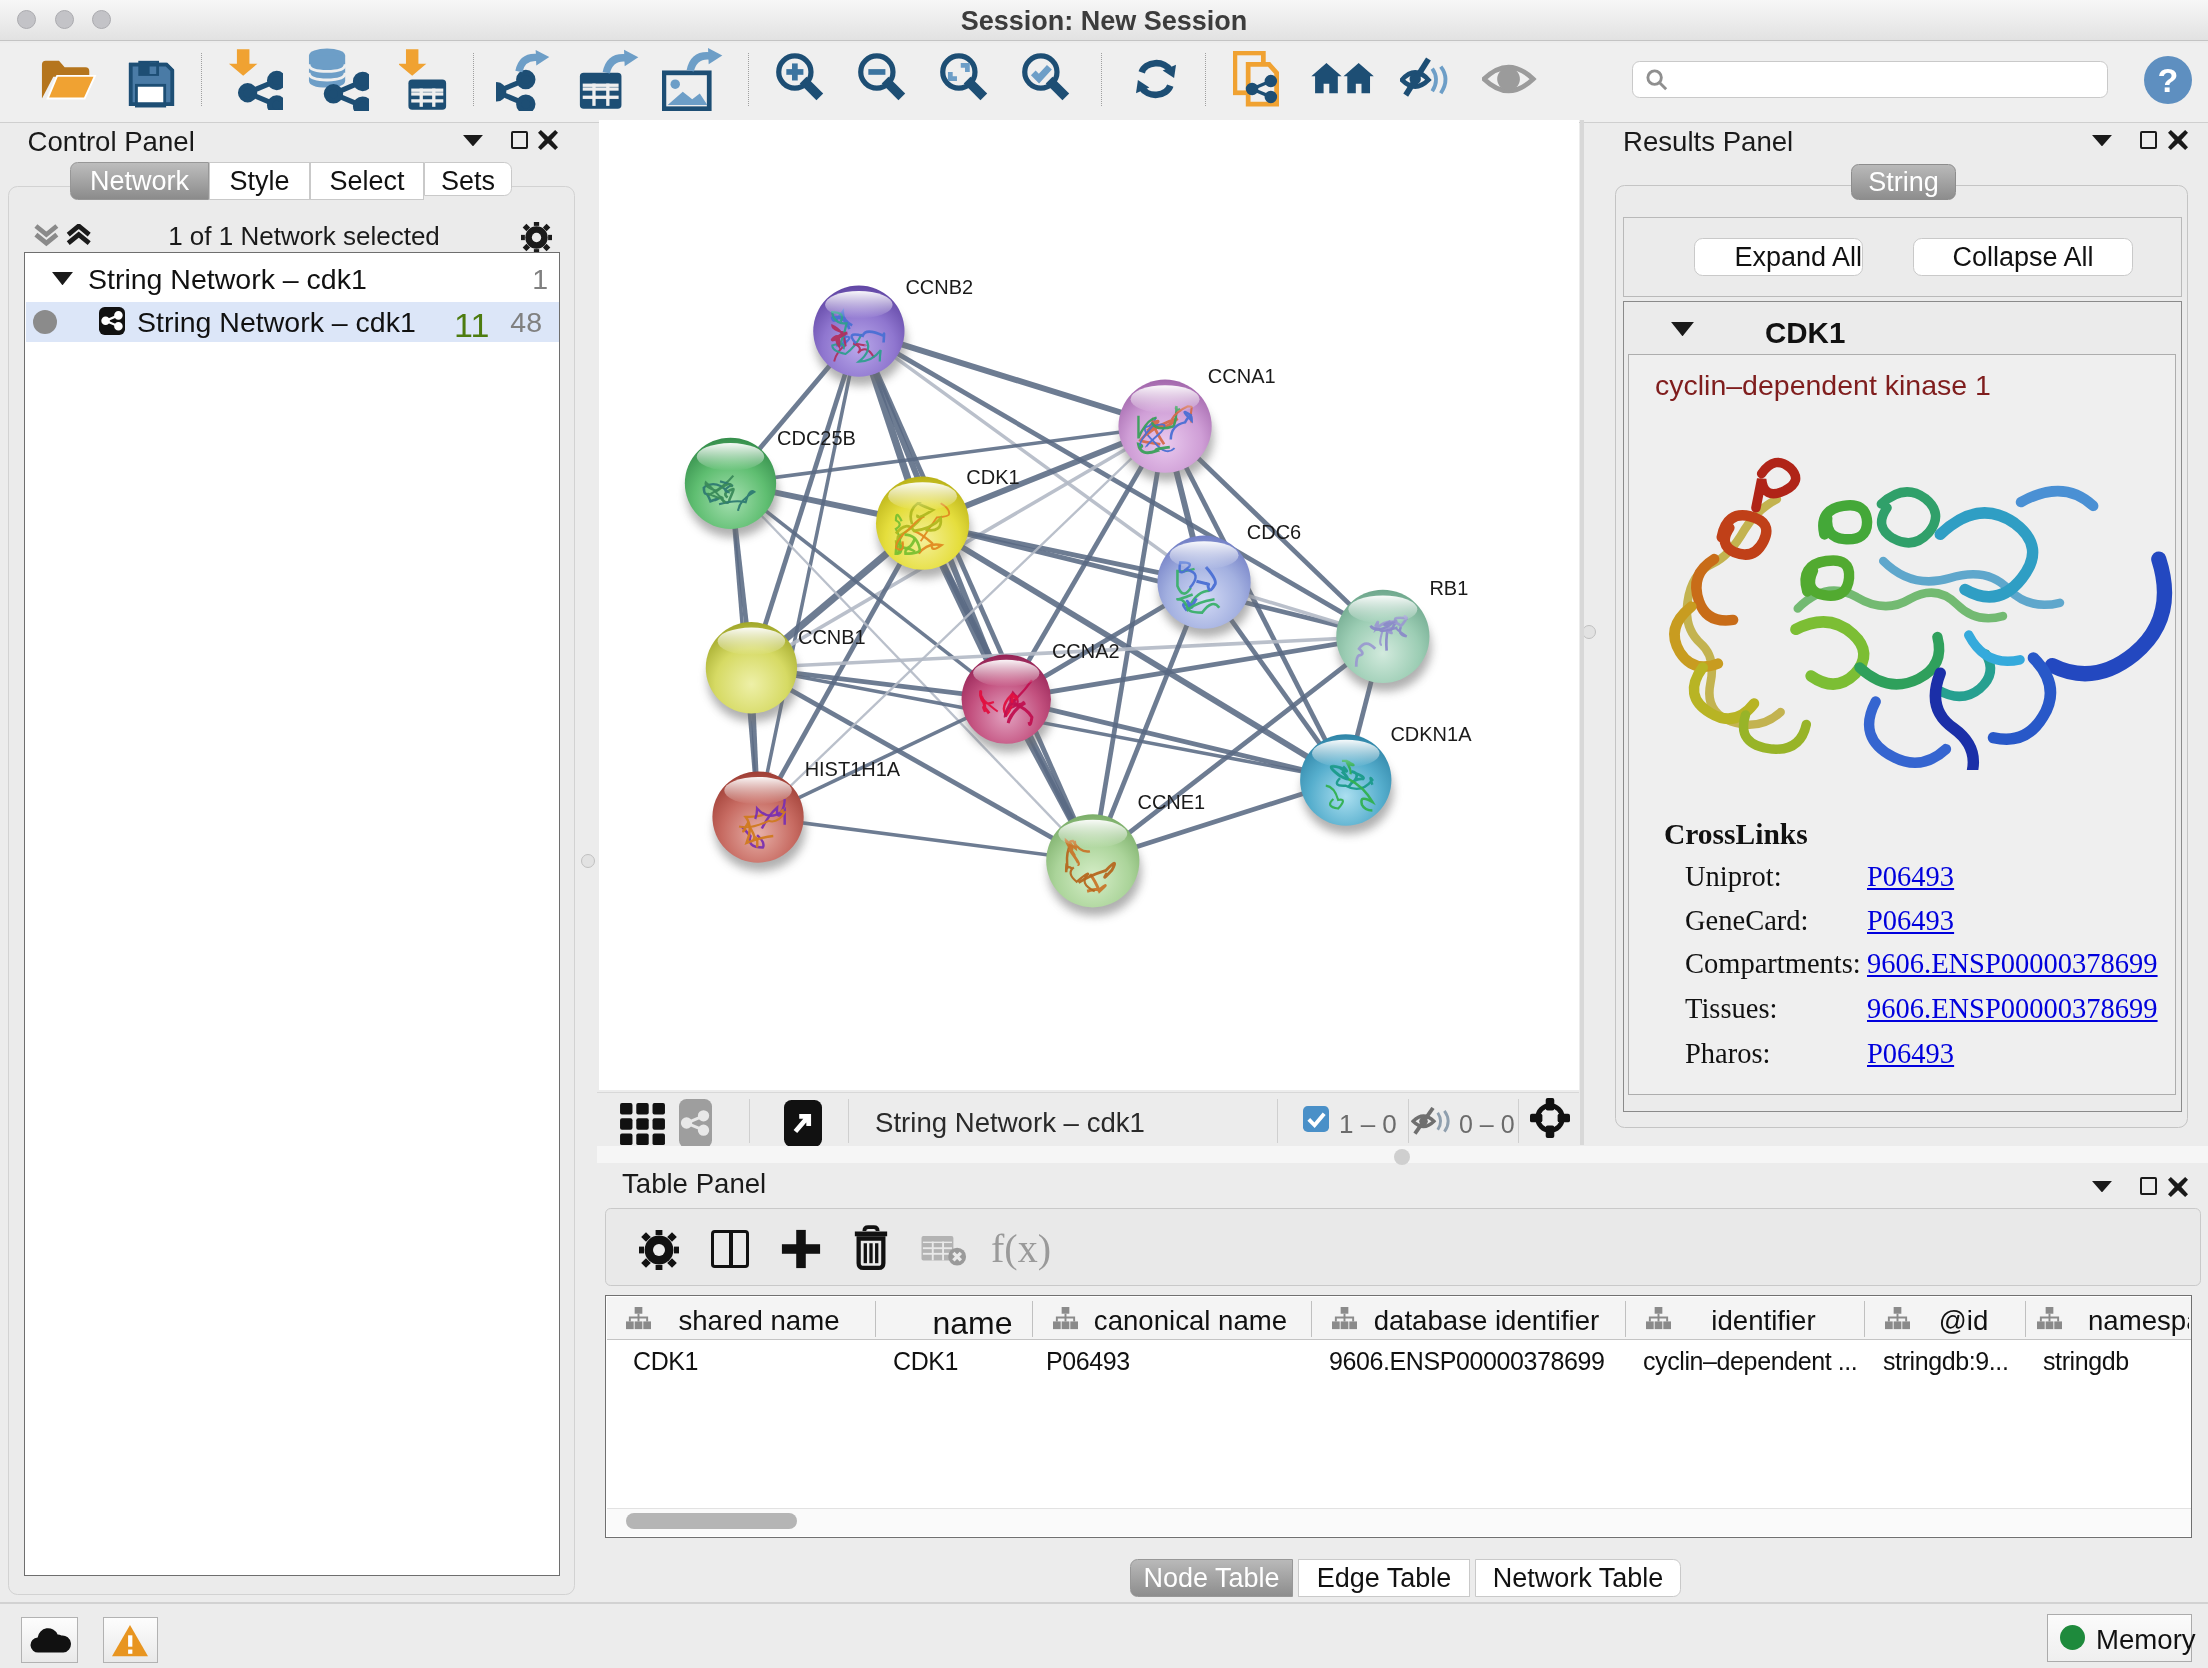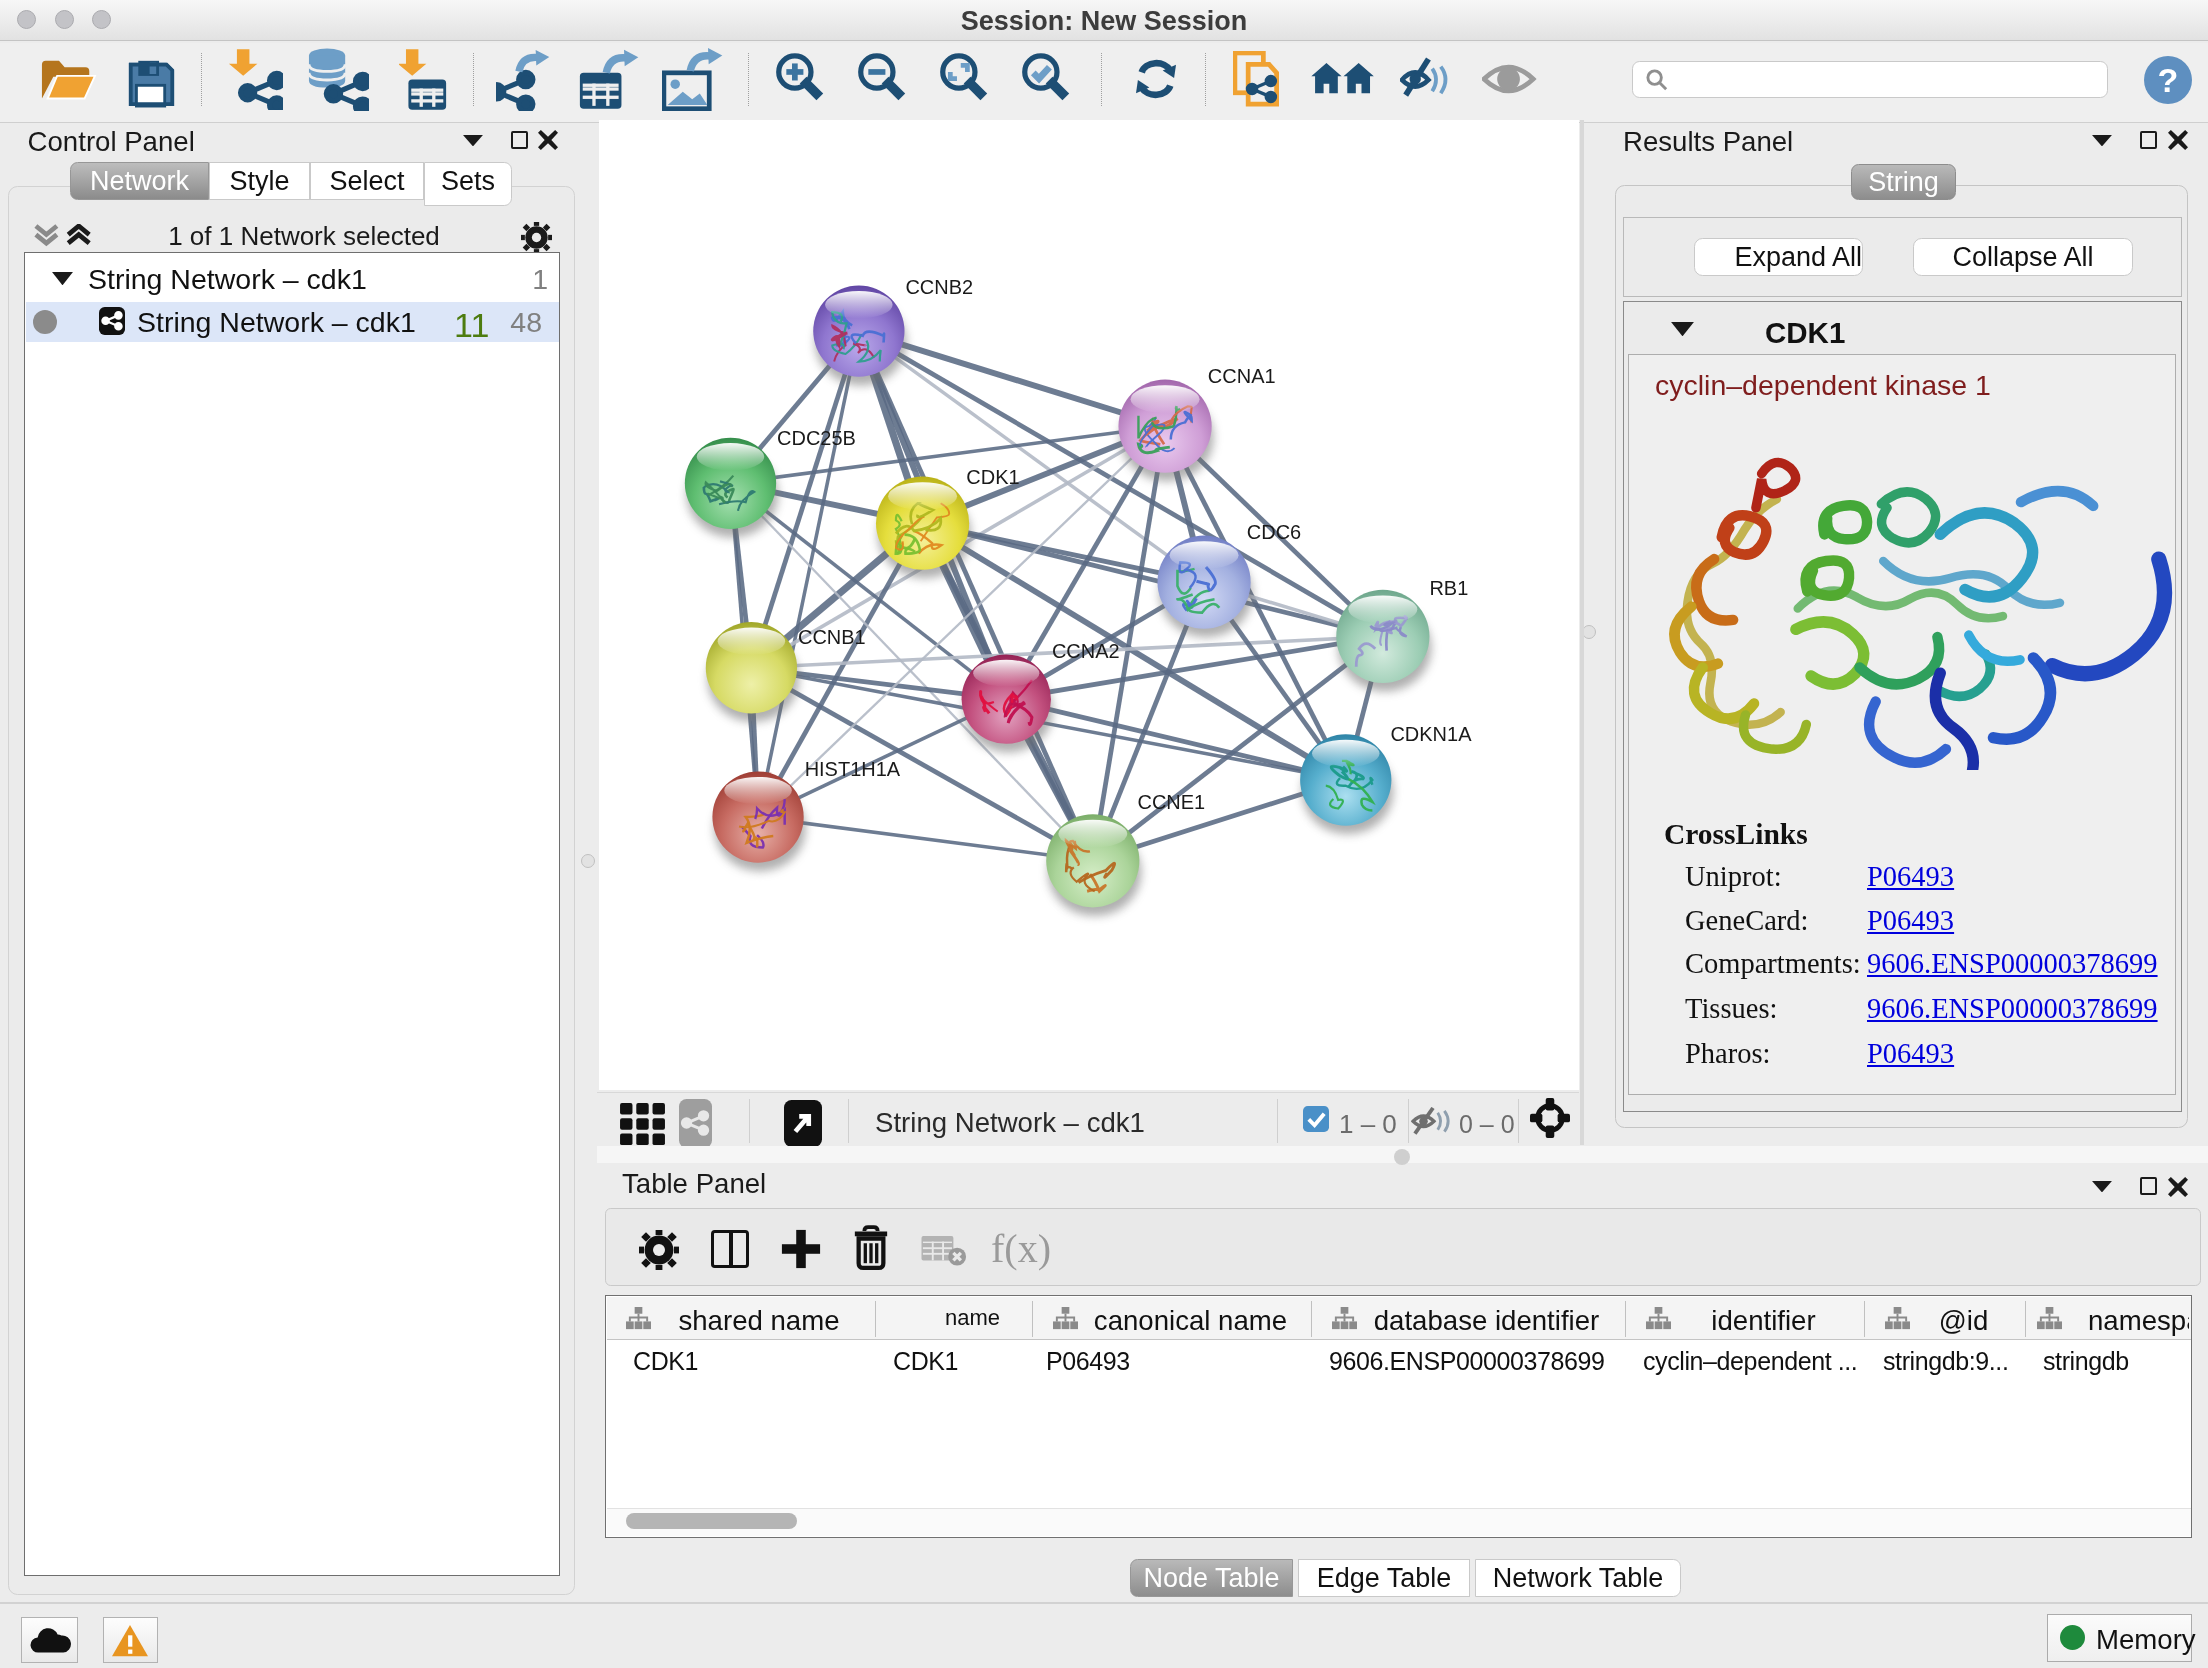--- a/index.html
+++ b/index.html
@@ -187,21 +187,21 @@
     <path d="M0 0 h21.0 l-10.5 12.0 z" fill="#1a1a1a"></path>
   </svg>
 <div class="abs" style="left:511px;top:131px;width:17px;height:18px;border:2.9px solid #1a1a1a;border-radius:1.9px"></div>
 <svg class="abs" style="left:538px;top:130px" width="20" height="20" viewBox="0 0 21 21">
     <path d="M3 0 L10.5 7 L18 0 L21 3 L14 10.5 L21 18 L18 21 L10.5 14 L3 21 L0 18 L7 10.5 L0 3 z" fill="#1a1a1a"></path>
   </svg>
 <div class="abs" style="left:7.6px;top:186px;width:567px;height:1409px;background:#ebebeb;border:1px solid #d2d2d2;border-radius:9.5px"></div>
 <div class="abs" style="left:70px;top:162px;width:139px;height:38px;z-index:5;background:linear-gradient(#bdbdbd,#8b8b8b);border:1px solid #979797;border-radius:7.6px 0 0 7.6px;color:#fff;font-size:27px;text-align:center;line-height:36px">Network</div>
 <div class="abs" style="left:209px;top:162px;width:101px;height:38px;background:#fff;z-index:5;border:1px solid #c9c9c9;color:#111;font-size:27px;text-align:center;line-height:36px">Style</div>
 <div class="abs" style="left:310px;top:162px;width:114px;height:38px;background:#fff;z-index:5;border:1px solid #c9c9c9;color:#111;font-size:27px;text-align:center;line-height:36px">Select</div>
-<div class="abs" style="left:424px;top:162px;width:88px;height:44px;background:#fff;z-index:5;border:1px solid #c9c9c9;border-radius:0 7.6px 7.6px 0;color:#111;font-size:27px;text-align:center;line-height:36px">Sets</div>
+<div class="abs" style="left:424px;top:162px;width:88px;height:34px;background:#fff;z-index:5;border:1px solid #c9c9c9;border-radius:0 7.6px 7.6px 0;color:#111;font-size:27px;text-align:center;line-height:36px">Sets</div>
 <svg class="abs" style="left:34px;top:224px" width="59" height="23" viewBox="0 0 62 24">
     <g fill="none" stroke="#8a8a8a" stroke-width="5">
       <path d="M2 2 l11 9 11-9"></path>
       <path d="M2 11 l11 9 11-9"></path>
     </g>
     <g fill="none" stroke="#1a1a1a" stroke-width="5">
       <path d="M36 11 l11-9 11 9"></path>
       <path d="M36 20 l11-9 11 9"></path>
     </g>
   </svg>
@@ -677,21 +677,21 @@
       <rect x="9" y="0" width="8" height="7"></rect>
       <rect x="0" y="15" width="8" height="8"></rect>
       <rect x="9" y="15" width="8" height="8"></rect>
       <rect x="18" y="15" width="8" height="8"></rect>
     </g>
     <g stroke="#8a8a8a" stroke-width="2">
       <path d="M13 7 v5 M4 15 v-4 h18 v4 M13 10 v5" fill="none"></path>
     </g>
   </svg>
 <div class="abs" style="left:875px;top:1301px;width:0;height:36px;border-left:1.9px solid #c0c0c0"></div>
-<div class="abs" style="left:917px;top:1305px;width:111px;overflow:hidden;text-align:center;font-size:22px;color:#111;white-space:nowrap">name</div>
+<div class="abs" style="left:917px;top:1305px;width:111px;overflow:hidden;text-align:center;font-size:32px;color:#111;white-space:nowrap">name</div>
 <div class="abs" style="left:1032px;top:1301px;width:0;height:36px;border-left:1.9px solid #c0c0c0"></div>
 <div class="abs" style="left:1074px;top:1305px;width:233px;overflow:hidden;text-align:center;font-size:27.6px;color:#111;white-space:nowrap">canonical name</div>
 <svg class="abs" style="left:1053px;top:1307px" width="25" height="25" viewBox="0 0 26 26">
     <g fill="#8a8a8a">
       <rect x="9" y="0" width="8" height="7"></rect>
       <rect x="0" y="15" width="8" height="8"></rect>
       <rect x="9" y="15" width="8" height="8"></rect>
       <rect x="18" y="15" width="8" height="8"></rect>
     </g>
     <g stroke="#8a8a8a" stroke-width="2">

